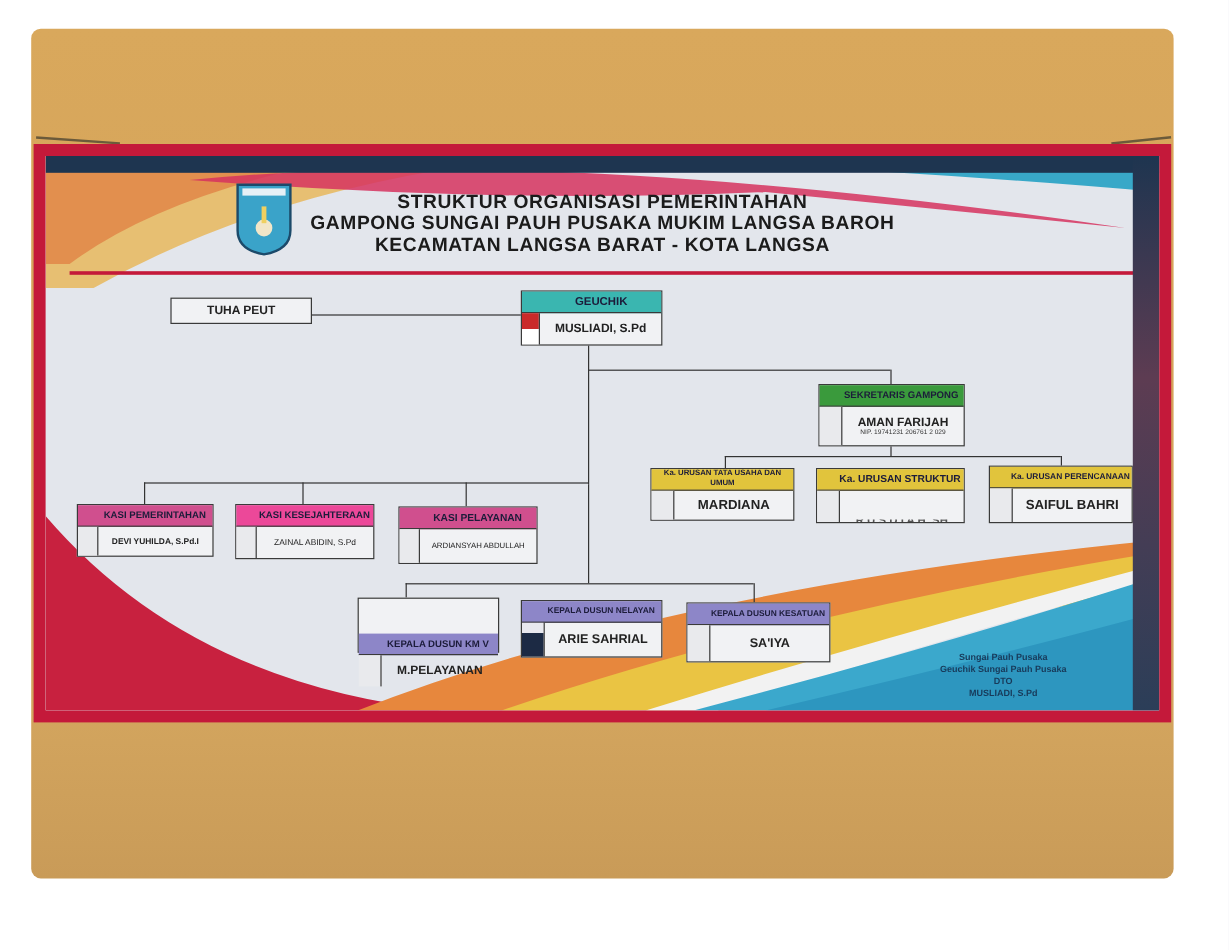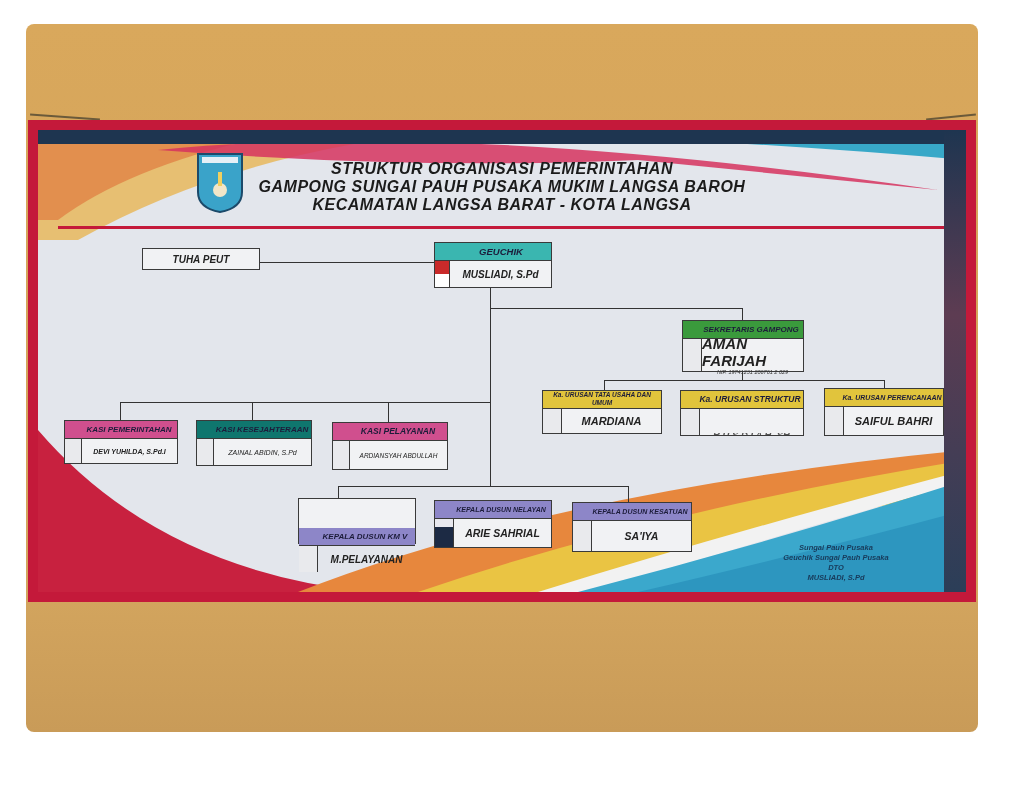--- a/index.html
+++ b/index.html
@@ -1,20 +1,20 @@
 <!DOCTYPE html>
 <html><head>
 <meta charset="utf-8">
 <style>
   html,body{margin:0;padding:0;}
   body{width:1024px;height:792px;background:#ffffff;position:relative;overflow:hidden;font-family:"Liberation Sans",sans-serif;}
   .photo{position:absolute;left:26px;top:24px;width:952px;height:708px;border-radius:8px;overflow:hidden;
     background:linear-gradient(180deg,#d9a85c 0%,#d5a45a 40%,#d3a55e 80%,#c99b58 100%);}
   .wire{position:absolute;height:2px;background:#6b5a3a;}
-  .board{position:absolute;left:28px;top:120px;width:948px;height:482px;background:#c4193a;font-style:italic;}
+  .board{position:absolute;left:28px;top:120px;width:948px;height:482px;background:#c4193a;}
   .board-inner{position:absolute;left:10px;top:10px;width:928px;height:462px;background:#e3e6ec;overflow:hidden;}
   .topstrip{position:absolute;left:0;top:0;width:100%;height:14px;background:#1e3550;}
   .rightstrip{position:absolute;right:0;top:0;width:22px;height:100%;background:linear-gradient(180deg,#1e3550,#5d3c52 40%,#2b3e58);}
   .title-line{position:absolute;text-align:center;font-weight:bold;color:#1b1b1b;letter-spacing:0.5px;white-space:nowrap;}
   .box{position:absolute;border:1px solid #3a3a3a;background:#f1f2f4;}
   .box .hdr{height:17px;line-height:17px;text-align:center;font-weight:bold;font-size:9.5px;color:#1c1c3a;border-bottom:1px solid #3a3a3a;white-space:nowrap;overflow:hidden;padding-left:16px;}
   .box .body{display:flex;height:calc(100% - 18px);}
   .box .photo-cell{width:14px;border-right:1px solid #3a3a3a;background:#e9eaed;}
   .box .name{flex:1;display:flex;align-items:center;justify-content:center;font-weight:bold;font-size:11px;color:#222;white-space:nowrap;overflow:hidden;}
   .line{position:absolute;background:#333;}
@@ -85,21 +85,21 @@
         <div class="photo-cell" style="background:linear-gradient(180deg,#c92a2a 50%,#ffffff 50%);"></div>
         <div class="name" style="font-size:10px;">MUSLIADI, S.Pd</div>
       </div>
     </div>
 
     <div class="box" style="left:644px;top:190px;width:120px;height:50px;">
       <div class="hdr" style="background:#3a9a3c;font-size:8px;">SEKRETARIS GAMPONG</div>
       <div class="body">
         <div class="photo-cell" style="width:18px;"></div>
         <div style="flex:1;display:flex;flex-direction:column;align-items:center;justify-content:center;">
-          <span style="font-weight:bold;font-size:15px;color:#222;">AMAN FARIJAH</span>
+          <span style="font-weight:bold;font-size:10px;color:#222;">AMAN FARIJAH</span>
           <span style="font-size:5.5px;color:#333;">NIP. 19741231 206761 2 029</span>
         </div>
       </div>
     </div>
 
     <div class="box" style="left:504px;top:260px;width:118px;height:42px;">
       <div class="hdr" style="background:#e1c43c;font-size:6.5px;line-height:8px;white-space:normal;padding:0 2px;">Ka. URUSAN TATA USAHA DAN UMUM</div>
       <div class="body">
           <div class="photo-cell" style="width:18px;"></div>
           <div class="name">MARDIANA</div>
@@ -121,21 +121,21 @@
     </div>
 
     <div class="box" style="left:26px;top:290px;width:112px;height:42px;">
       <div class="hdr" style="background:#d04f8e;font-size:8px;">KASI PEMERINTAHAN</div>
       <div class="body">
           <div class="photo-cell" style="width:16px;"></div>
           <div class="name" style="font-size:7px;">DEVI YUHILDA, S.Pd.I</div>
         </div>
     </div>
     <div class="box" style="left:158px;top:290px;width:114px;height:44px;">
-      <div class="hdr" style="background:#0f766e;font-size:8px;">KASI KESEJAHTERAAN</div>
+      <div class="hdr" style="background:#ec4899;font-size:8px;">KASI KESEJAHTERAAN</div>
       <div class="body">
           <div class="photo-cell" style="width:16px;"></div>
           <div class="name" style="font-size:7px;font-weight:normal;">ZAINAL ABIDIN, S.Pd</div>
         </div>
     </div>
     <div class="box" style="left:294px;top:292px;width:114px;height:46px;">
       <div class="hdr" style="background:#d04f8e;font-size:8.5px;">KASI PELAYANAN</div>
       <div class="body">
           <div class="photo-cell" style="width:16px;"></div>
           <div class="name" style="font-size:6.5px;font-weight:normal;">ARDIANSYAH ABDULLAH</div>

